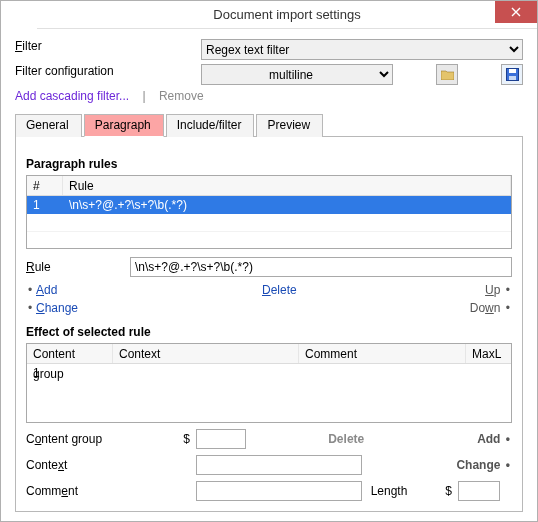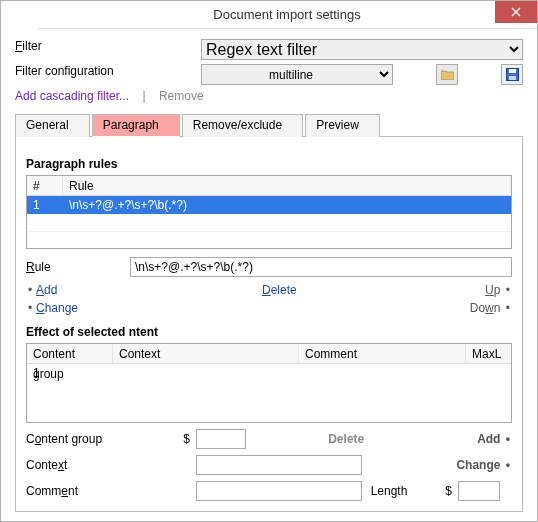--- a/index.html
+++ b/index.html
@@ -35,21 +35,21 @@
     line-height: 20px;
     font-size: 13px;
   }
   .close-btn svg { vertical-align: middle; }
   .content { padding: 10px 14px 8px 14px; }
   .row { display: flex; margin-bottom: 4px; gap: 40px; }
   .row label.lhs { width: 146px; }
   .underline { text-decoration: underline; }
   select.full {
     flex: 1;
-    font-size: 16px;
+    font-size: 12px;
     height: 21px;
     background: #f0f0f0;
     border: 1px solid #a9a9a9;
   }
   select.fc {
     flex: 1;
     font-size: 12px;
     height: 21px;
     background: #f0f0f0;
     border: 1px solid #a9a9a9;
@@ -65,21 +65,21 @@
     justify-content: center;
     font-size: 11px;
   }
   .linkrow { margin: 4px 0 10px 0; }
   .link-blue { color: #6d28d9; cursor: pointer; }
   .muted { color: #8a8a8a; }
   .sep { margin: 0 10px; color: #8a8a8a; }
 
   .tabs { display: flex; border-bottom: 1px solid #b8b8b8; }
   .tab {
-    padding: 3px 20px 4px 10px;
+    padding: 3px 12px 4px 10px;
     border: 1px solid #b8b8b8;
     border-bottom: none;
     background: #f4f4f4;
     margin-right: 2px;
     position: relative;
     top: 1px;
     cursor: pointer;
   }
   .tab.active {
     background: #fca5a5;
@@ -214,21 +214,21 @@
 
   <div class="linkrow">
     <span class="link-blue">Add cascading filter...</span>
     <span class="sep">|</span>
     <span class="muted">Remove</span>
   </div>
 
   <div class="tabs">
     <div class="tab">General</div>
     <div class="tab active">Paragraph</div>
-    <div class="tab">Remove/exclude</div>
+    <div class="tab">Include/filter</div>
     <div class="tab">Preview</div>
   </div>
 
   <div class="panel">
 
     <div class="section-title">Paragraph rules</div>
 
     <div class="grid">
       <div class="gridhead">
         <div class="col col-hash">#</div>
@@ -268,21 +268,21 @@
     <div class="actionrow" style="margin-top:0">
       <div class="action-left">
         <span class="blk" style="width:10px"><span class="dot">•</span></span>
         <span class="action"><span class="underline">C</span>hange</span>
       </div>
       <div class="action-right">
         <span>Do<span class="underline">w</span>n</span> <span class="dot">•</span>
       </div>
     </div>
 
-    <div class="section-title" style="margin-top:8px">Effect of selected ntent</div>
+    <div class="section-title" style="margin-top:8px">Effect of selected rule</div>
 
     <div class="grid2">
       <div class="gridhead">
         <div class="col colA">Content group</div>
         <div class="col colB">Context</div>
         <div class="col colC">Comment</div>
         <div class="col colD">MaxL</div>
       </div>
       <div class="row2">
         <div class="a">1</div>

